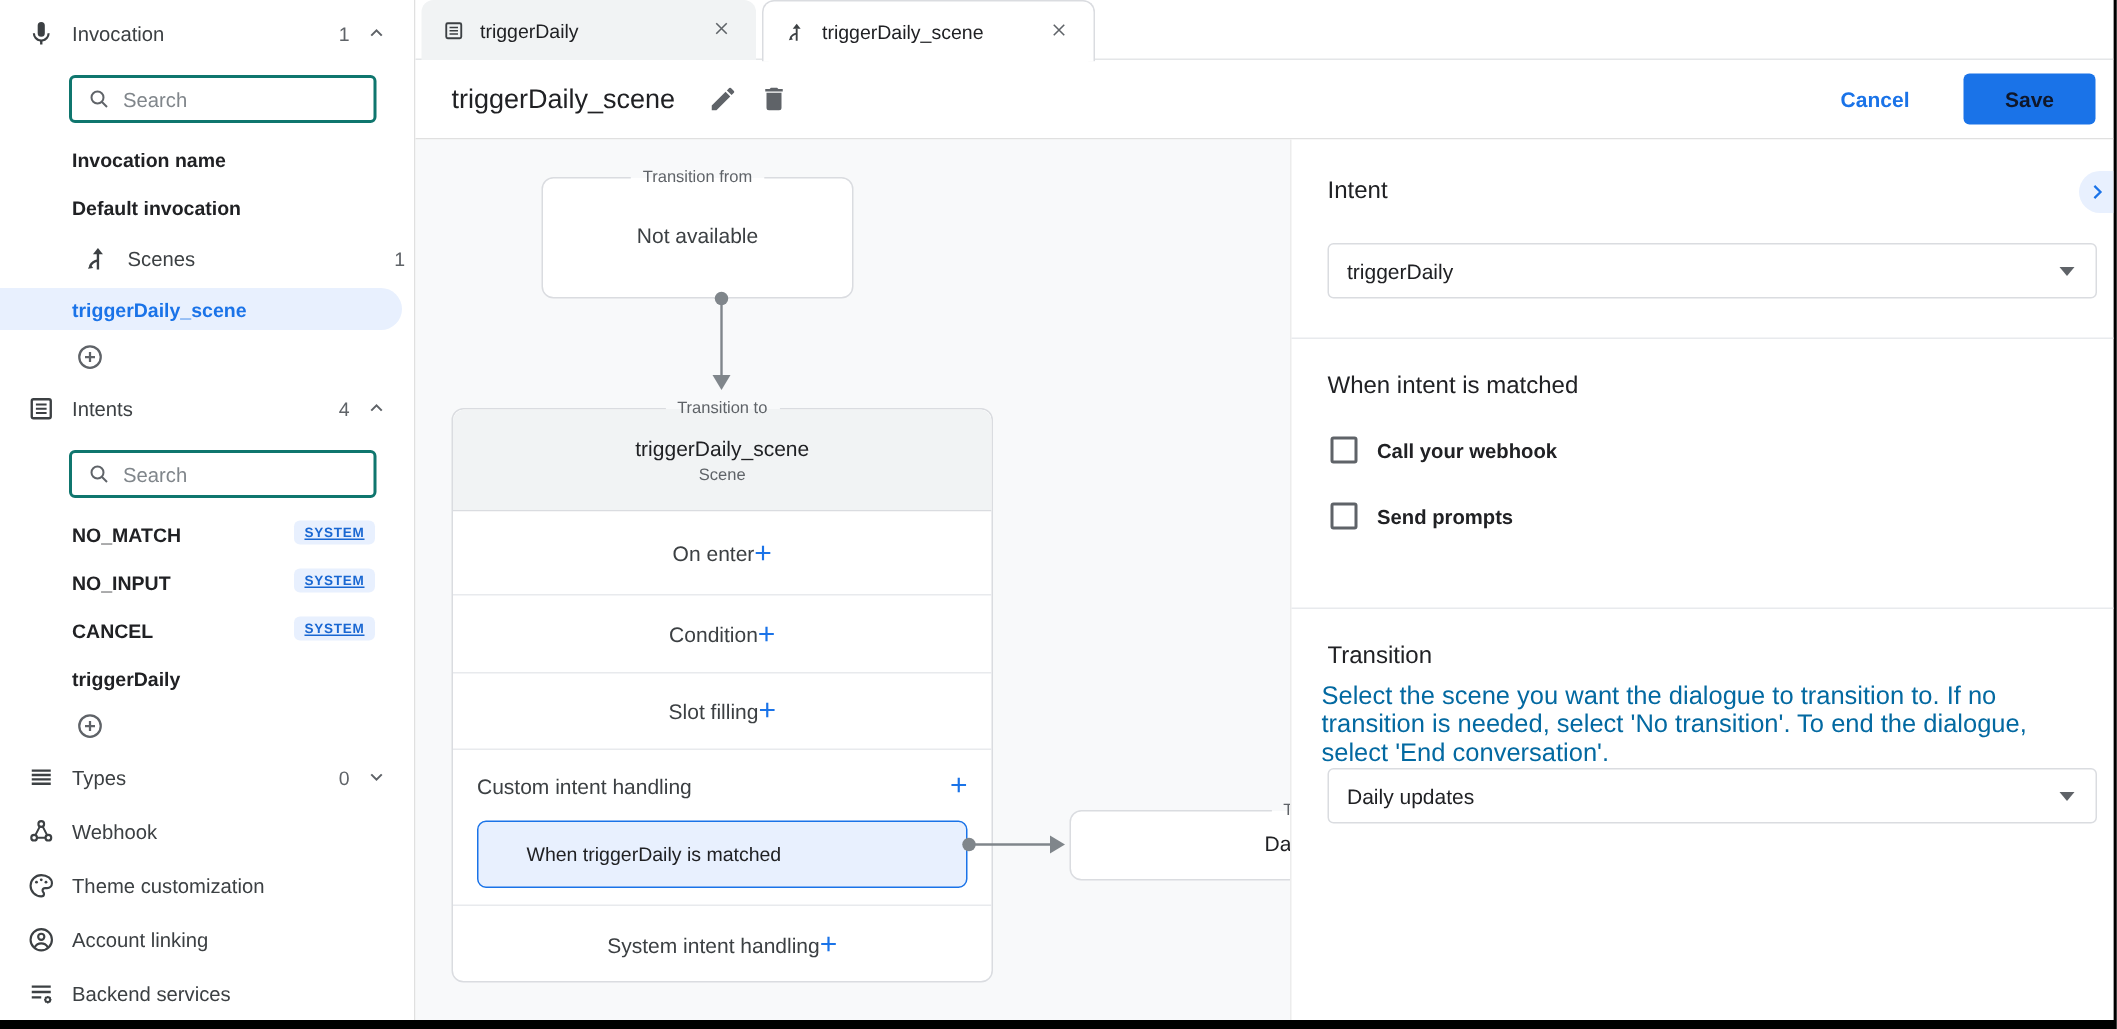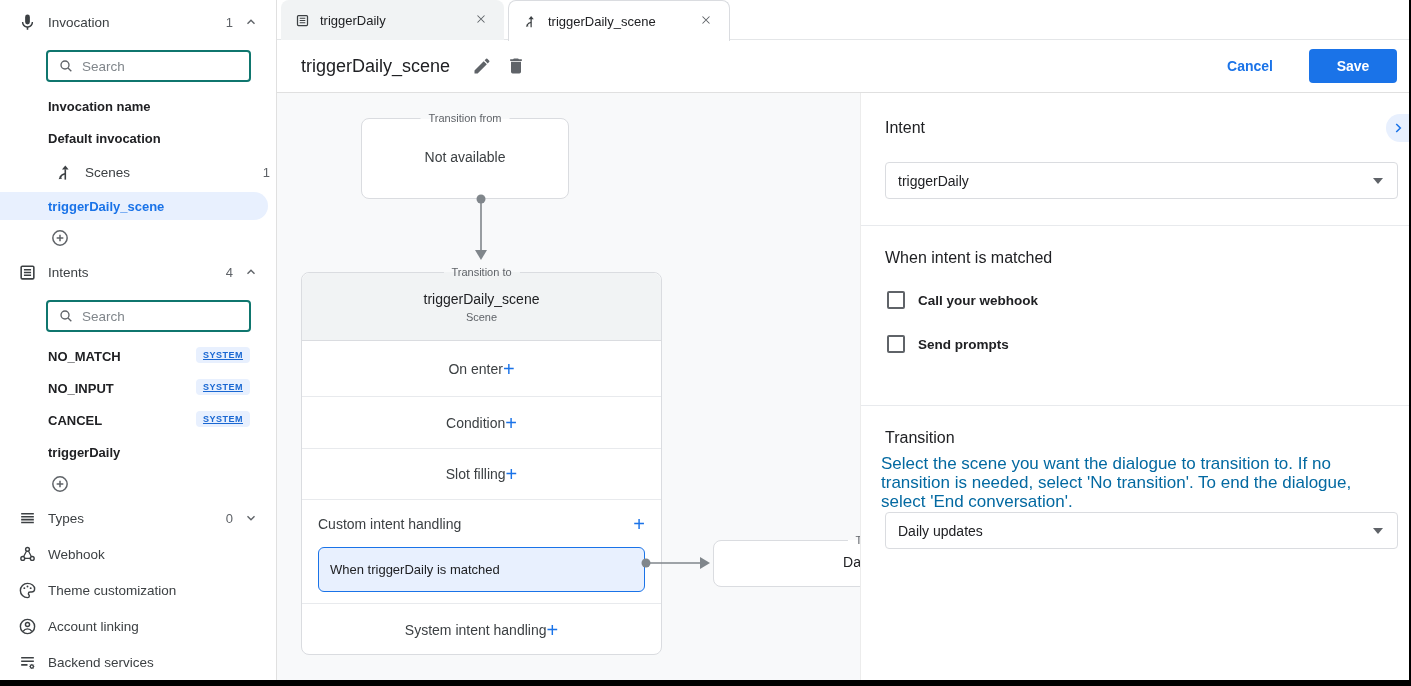--- a/index.html
+++ b/index.html
@@ -30,21 +30,21 @@
   .tab-active { left:231px; width:222px; background:#fff; border:1px solid #dadce0; border-bottom:none; height:41px; z-index:2; }
   .tab .tab-label { font-size:13px; color:#202124; margin-left:10px; }
   .tab .tab-close { margin-left:auto; width:16px; height:16px; cursor:pointer; }
 
   
   #titlebar { position:absolute; left:277px; top:40px; width:1132px; height:53px; background:#fff; border-bottom:1px solid #e0e0e0; display:flex; align-items:center; }
   #page-title { margin-left:24px; font-size:18px; color:#202124; }
   .title-icon { width:20px; height:20px; margin-left:22px; cursor:pointer; }
   #title-actions { margin-left:auto; margin-right:12px; display:flex; align-items:center; }
   #cancel-btn { color:#1a73e8; font-size:14px; font-weight:bold; cursor:pointer; padding:8px 16px; }
-  #save-btn { background:#1a73e8; color:#ffffff; font-size:14px; font-weight:bold; border:none; border-radius:4px; width:88px; height:34px; margin-left:20px; cursor:pointer; font-family:"Liberation Sans", sans-serif; }
+  #save-btn { background:#1a73e8; color:#0f172a; font-size:14px; font-weight:bold; border:none; border-radius:4px; width:88px; height:34px; margin-left:20px; cursor:pointer; font-family:"Liberation Sans", sans-serif; }
 
   
   #canvas { position:absolute; left:277px; top:93px; width:583px; height:587px; background:#f8f9fa; overflow:hidden; }
   .flow-legend { position:absolute; top:-7px; left:50%; transform:translateX(-50%); font-size:11px; color:#5f6368; padding:0 8px; white-space:nowrap; line-height:13px; }
   #tfrom-box { position:absolute; left:84px; top:25px; width:208px; height:81px; background:#fff; border:1px solid #dadce0; border-radius:8px; }
   #tfrom-box .flow-legend { background:linear-gradient(#f8f9fa 50%, #ffffff 50%); }
   #tfrom-content { position:absolute; width:100%; top:30px; text-align:center; font-size:14px; color:#3c4043; }
 
   #scene-card { position:absolute; left:24px; top:179px; width:361px; height:383px; background:#fff; border:1px solid #dadce0; border-radius:8px; }
   #scene-card .flow-legend { background:linear-gradient(#f8f9fa 50%, #f1f3f4 50%); }
@@ -53,21 +53,21 @@
   #scene-card-subtitle { font-size:11px; color:#5f6368; margin-top:4px; }
   .card-row { display:flex; align-items:center; justify-content:center; padding:0 16px; border-top:1px solid #e8eaed; }
   .card-row:first-of-type { border-top:none; }
   .row-label { font-size:14px; color:#3c4043; }
   .row-add { color:#1a73e8; font-size:20px; font-weight:normal; cursor:pointer; line-height:20px; }
   #row-on-enter { height:55px; border-top:none; }
   #row-condition { height:52px; }
   #row-slot { height:51px; }
   #row-custom { height:104px; display:block; padding:0; }
   #row-custom-head { display:flex; align-items:center; justify-content:space-between; padding:0 16px; height:47px; }
-  #matched-box { margin:0 16px; height:45px; background:#e8f0fe; border:1.5px solid #1a73e8; border-radius:6px; display:flex; align-items:center; padding-left:11px; font-size:13px; color:#202124; cursor:pointer; }
+  #matched-box { margin:0 16px; height:45px; background:#e8f0fe; border:1.5px solid #1a73e8; border-radius:6px; display:flex; align-items:center; padding-left:32px; font-size:13px; color:#202124; cursor:pointer; }
   #row-system { height:52px; }
 
   #target-box { position:absolute; left:436px; top:447px; width:345px; height:47px; background:#fff; border:1px solid #dadce0; border-radius:8px; }
   #target-box .flow-legend { background:linear-gradient(#f8f9fa 50%, #ffffff 50%); }
   #target-content { position:absolute; width:100%; top:13px; text-align:center; font-size:14px; color:#202124; }
 
   #flow-arrows { position:absolute; left:0; top:0; width:583px; height:587px; pointer-events:none; z-index:5; }
 
   
   #panel { position:absolute; left:860px; top:93px; width:549px; height:587px; background:#fff; border-left:1px solid #ececec; }

